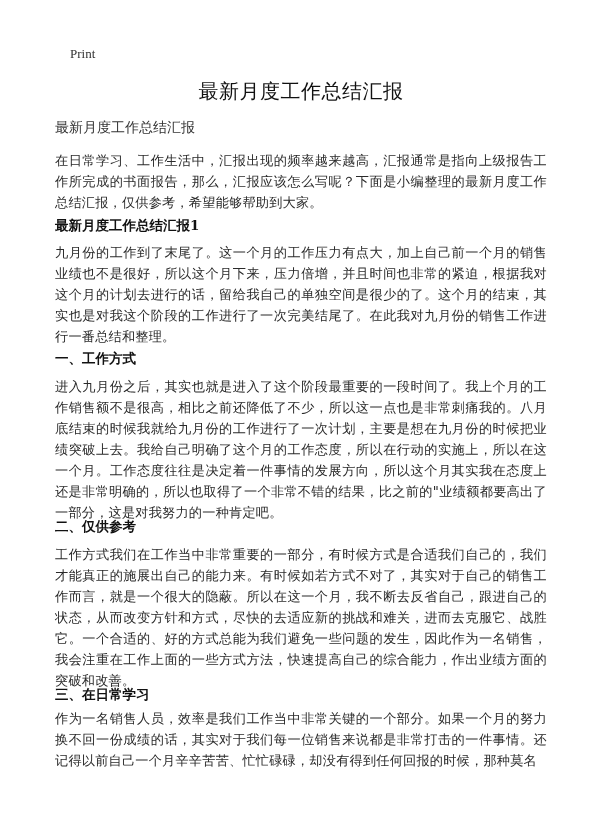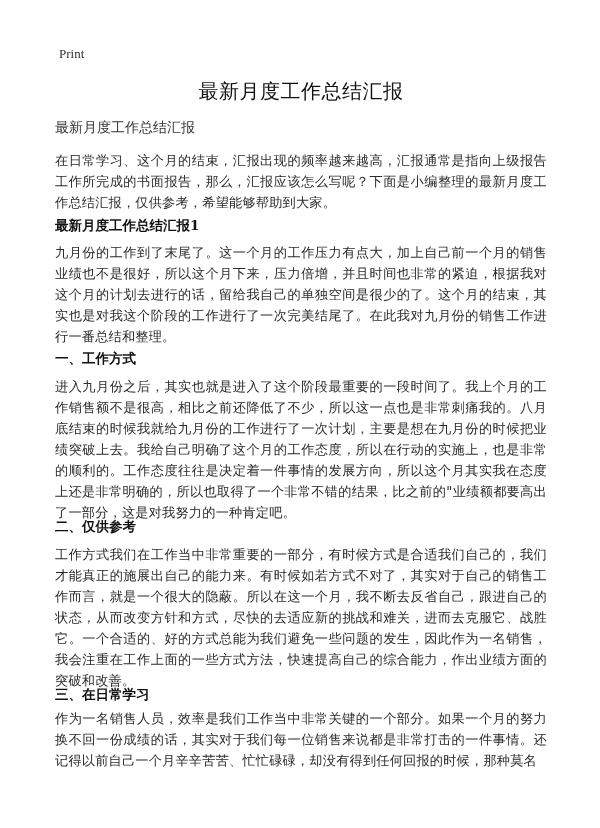--- a/index.html
+++ b/index.html
@@ -1,37 +1,37 @@
 <!DOCTYPE html>
 <html><head>
   <meta charset="utf-8">
   <style>
     html, body { margin: 0; padding: 0; background: #ffffff; }
     body { width: 600px; height: 828px; overflow: hidden; position: relative;
            font-family: "DejaVu Sans", sans-serif; color: #222; }
     .page { position: absolute; left: 55px; top: 0; width: 492px; }
-    .print { position: absolute; top: 46px; left: 4px; font-family: "Liberation Serif", serif;
+    .print { position: absolute; top: 46px; left: 15px; font-family: "Liberation Serif", serif;
              font-size: 13px; color: #333; }
     .title { position: absolute; top: 78px; left: 0; width: 492px; text-align: center;
              font-size: 20px; color: #111; letter-spacing: 0.5px; }
     .subtitle { position: absolute; top: 119px; left: 0; font-size: 14px; color: #333; }
     .para { position: absolute; left: 0; width: 492px; font-size: 13.2px; line-height: 21px;
             color: #2a2a2a; text-align: justify; letter-spacing: 0.2px; }
     .heading { position: absolute; left: 0; font-size: 13.5px; font-weight: bold; color: #111;
                font-family: "DejaVu Serif", serif; }
   </style>
 </head>
 <body>
 
 <div class="page">
   <div class="print">Print</div>
   <div class="title">最新月度工作总结汇报</div>
   <div class="subtitle">最新月度工作总结汇报</div>
-  <div class="para" style="top:150px">在日常学习、这个月的结束，汇报出现的频率越来越高，汇报通常是指向上级报告工作所完成的书面报告，那么，汇报应该怎么写呢？下面是小编整理的最新月度工作总结汇报，仅供参考，希望能够帮助到大家。</div>
+  <div class="para" style="top:150px">在日常学习、工作生活中，汇报出现的频率越来越高，汇报通常是指向上级报告工作所完成的书面报告，那么，汇报应该怎么写呢？下面是小编整理的最新月度工作总结汇报，仅供参考，希望能够帮助到大家。</div>
   <div class="heading" style="top:217px">最新月度工作总结汇报1</div>
   <div class="para" style="top:242px">九月份的工作到了末尾了。这一个月的工作压力有点大，加上自己前一个月的销售业绩也不是很好，所以这个月下来，压力倍增，并且时间也非常的紧迫，根据我对这个月的计划去进行的话，留给我自己的单独空间是很少的了。这个月的结束，其实也是对我这个阶段的工作进行了一次完美结尾了。在此我对九月份的销售工作进行一番总结和整理。</div>
   <div class="heading" style="top:350px">一、工作方式</div>
-  <div class="para" style="top:376px">进入九月份之后，其实也就是进入了这个阶段最重要的一段时间了。我上个月的工作销售额不是很高，相比之前还降低了不少，所以这一点也是非常刺痛我的。八月底结束的时候我就给九月份的工作进行了一次计划，主要是想在九月份的时候把业绩突破上去。我给自己明确了这个月的工作态度，所以在行动的实施上，也是非常的顺利的。工作态度往往是决定着一件事情的发展方向，所以这个月其实我在态度上还是非常明确的，所以也取得了一个非常不错的结果，比之前的"业绩额都要高出了一部分，这是对我努力的一种肯定吧。</div>
+  <div class="para" style="top:376px">进入九月份之后，其实也就是进入了这个阶段最重要的一段时间了。我上个月的工作销售额不是很高，相比之前还降低了不少，所以这一点也是非常刺痛我的。八月底结束的时候我就给九月份的工作进行了一次计划，主要是想在九月份的时候把业绩突破上去。我给自己明确了这个月的工作态度，所以在行动的实施上，所以在这一个月。工作态度往往是决定着一件事情的发展方向，所以这个月其实我在态度上还是非常明确的，所以也取得了一个非常不错的结果，比之前的"业绩额都要高出了一部分，这是对我努力的一种肯定吧。</div>
   <div class="heading" style="top:518px">二、仅供参考</div>
   <div class="para" style="top:544px">工作方式我们在工作当中非常重要的一部分，有时候方式是合适我们自己的，我们才能真正的施展出自己的能力来。有时候如若方式不对了，其实对于自己的销售工作而言，就是一个很大的隐蔽。所以在这一个月，我不断去反省自己，跟进自己的状态，从而改变方针和方式，尽快的去适应新的挑战和难关，进而去克服它、战胜它。一个合适的、好的方式总能为我们避免一些问题的发生，因此作为一名销售，我会注重在工作上面的一些方式方法，快速提高自己的综合能力，作出业绩方面的突破和改善。</div>
   <div class="heading" style="top:686px">三、在日常学习</div>
   <div class="para" style="top:708px">作为一名销售人员，效率是我们工作当中非常关键的一个部分。如果一个月的努力换不回一份成绩的话，其实对于我们每一位销售来说都是非常打击的一件事情。还记得以前自己一个月辛辛苦苦、忙忙碌碌，却没有得到任何回报的时候，那种莫名</div>
 </div>
 
 </body></html>

